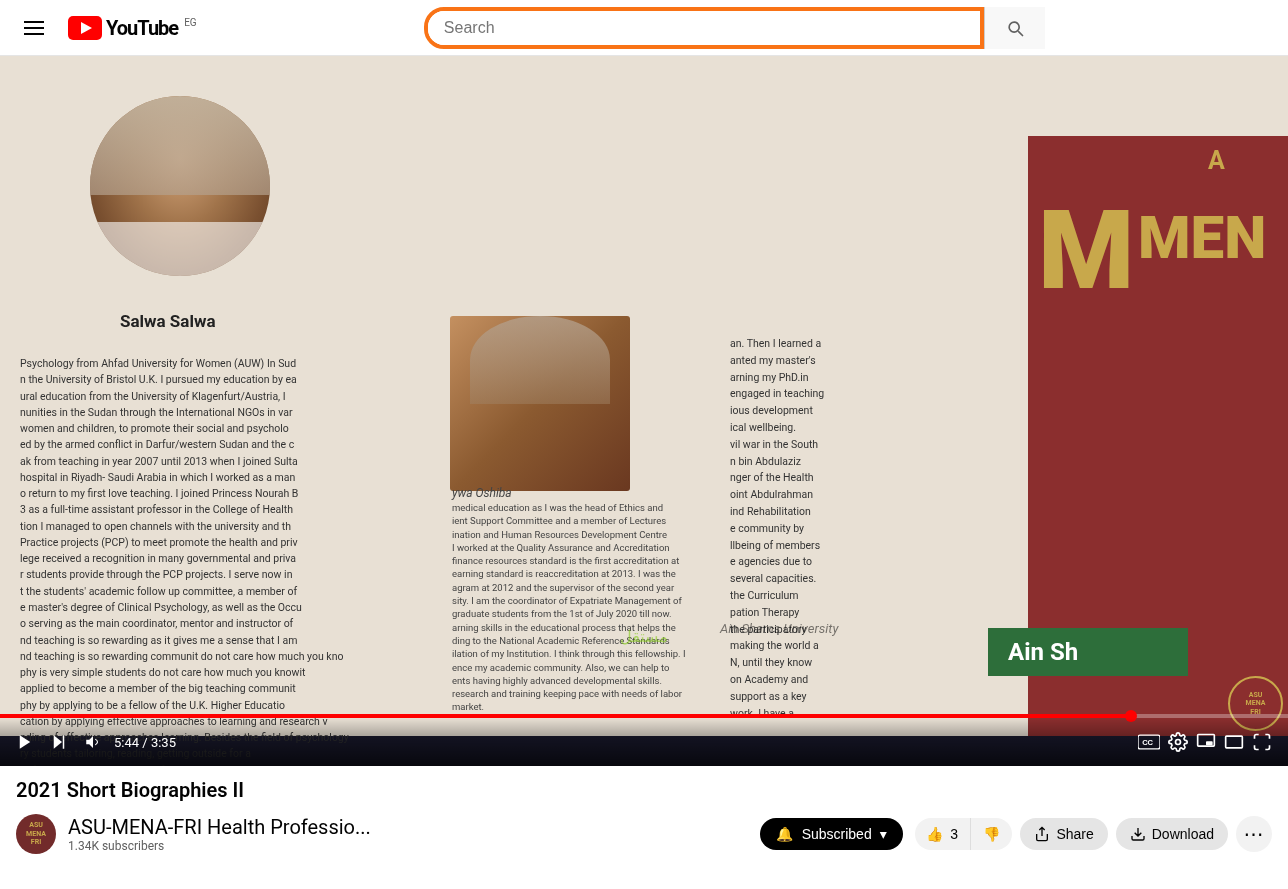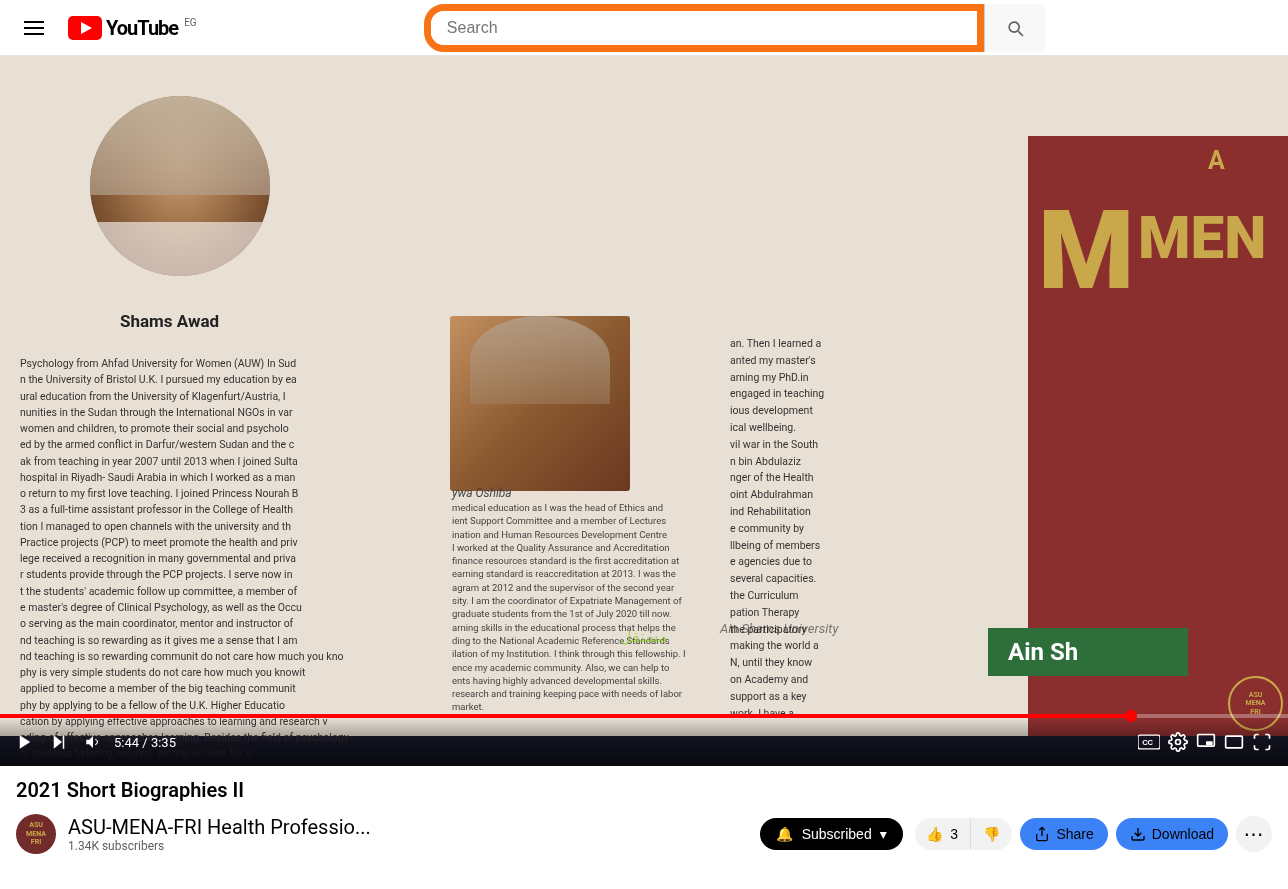--- a/index.html
+++ b/index.html
@@ -22,21 +22,21 @@
     .yt-text { font-size: 20px; font-weight: 700; color: #030303; letter-spacing: -1px; }
     .yt-country { font-size: 10px; color: #606060; margin-left: 2px; margin-top: -10px; }
     .search-bar {
       flex: 1;
       display: flex;
       justify-content: center;
       margin: 0 40px;
     }
     .search-input-wrap {
       display: flex;
-      border: 7px solid #f97316;
+      border: 4px solid #f97316;
       border-radius: 20px 0 0 20px;
       overflow: hidden;
       width: 560px;
     }
     .search-input {
       flex: 1;
       border: none;
       outline: none;
       padding: 8px 16px;
       font-size: 16px;
@@ -164,21 +164,21 @@
       display: flex; align-items: center; gap: 8px;
     }
     .action-buttons {
       display: flex;
       align-items: center;
       gap: 8px;
       margin-left: auto;
     }
     .action-btn {
       display: flex; align-items: center; gap: 6px;
-      background: #3b82f6;
+      background: #e5e5e5;
       border: none; border-radius: 20px;
       padding: 8px 14px;
       font-size: 14px;
       cursor: pointer;
       color: #030303;
     }
     .like-dislike-group {
       display: flex; align-items: center;
       background: #f2f2f2;
       border-radius: 20px;
@@ -255,21 +255,21 @@
 
     <div style="position:absolute;top:0;left:0;right:0;height:680px;background:#e8e0d4;">
 
       <div style="position:absolute;top:40px;left:80px;width:200px;height:220px;">
         <div style="width:180px;height:180px;border-radius:50%;background:radial-gradient(ellipse at 50% 35%, #d4a57a 0%, #a0734a 40%, #7a5030 70%, #5a3820 100%);margin:0 auto;overflow:hidden;position:relative;">
           <div style="position:absolute;top:0;left:0;right:0;height:55%;background:linear-gradient(180deg,rgba(196,181,160,0.9) 0%,rgba(180,160,140,0.7) 100%);border-radius:50% 50% 0 0;"></div>
           <div style="position:absolute;bottom:0;left:0;right:0;height:30%;background:rgba(255,255,255,0.6);border-radius:0 0 50% 50%;"></div>
         </div>
       </div>
 
-      <div style="position:absolute;top:255px;left:120px;font-size:17px;font-weight:bold;color:#222;">Shams Awad</div>
+      <div style="position:absolute;top:255px;left:120px;font-size:17px;font-weight:bold;color:#222;">Salwa Salwa</div>
 
       <div style="position:absolute;top:300px;left:20px;width:450px;font-size:10.5px;line-height:1.55;color:#333;">
         Psychology from Ahfad University for Women (AUW) In Sud<br>
         n the University of Bristol U.K. I pursued my education by ea<br>
         ural education from the University of Klagenfurt/Austria, I<br>
         nunities in the Sudan through the International NGOs in var<br>
         women and children, to promote their social and psycholo<br>
         ed by the armed conflict in Darfur/western Sudan and the c<br>
         ak from teaching in year 2007 until 2013 when I joined Sulta<br>
         hospital in Riyadh- Saudi Arabia in which I worked as a man<br>

